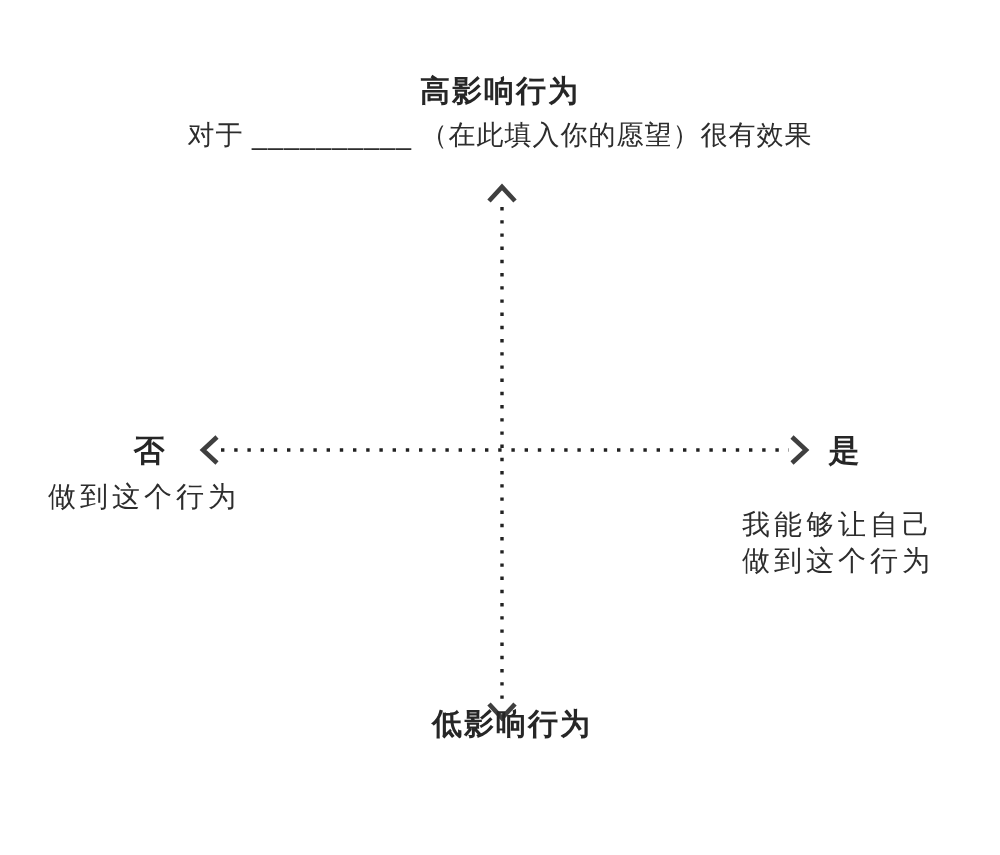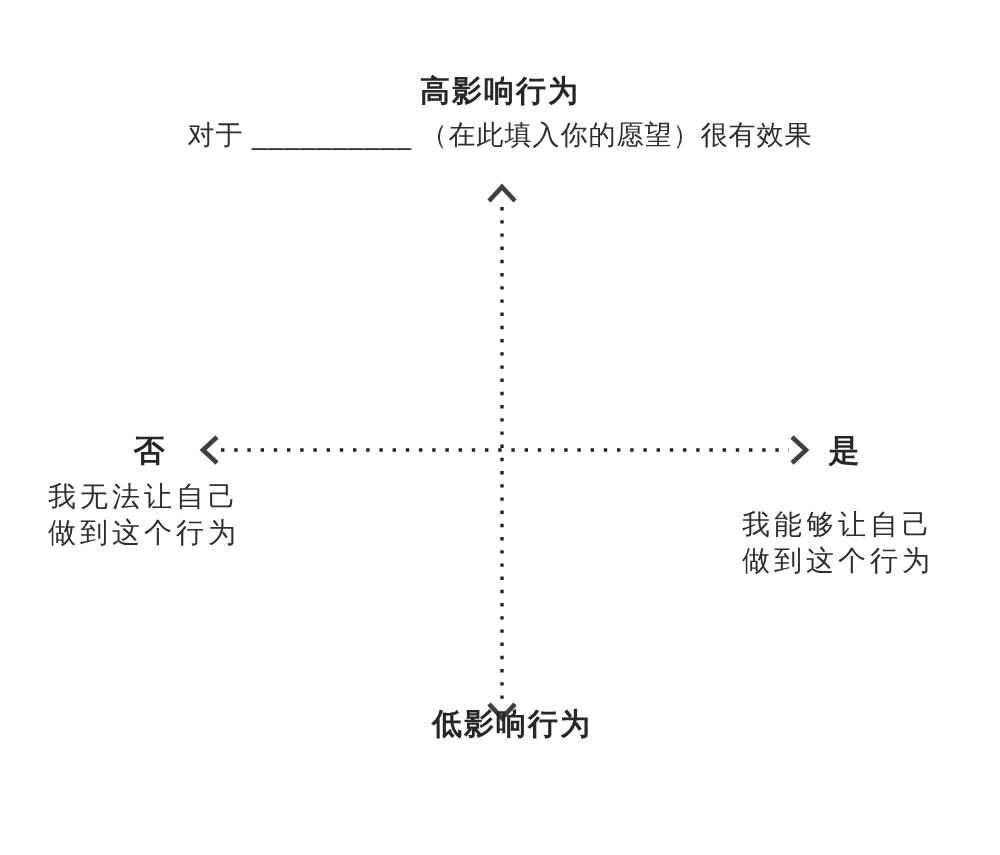--- a/index.html
+++ b/index.html
@@ -102,21 +102,20 @@
     <polyline class="chev" points="489,704 502,718 515,704"></polyline>
     <polyline class="chev" points="217,437 203,450 217,463"></polyline>
     <polyline class="chev" points="792,437 806,450 792,463"></polyline>
   </svg>
 
   <div class="axis-label" style="left:117px; top:432px;">否</div>
 
   <div class="axis-label" style="left:812px; top:432px;">是</div>
 
   <div class="desc left-desc">
-    <div>我无法让自己</div>
     <div>做到这个行为</div>
   </div>
 
   <div class="desc right-desc">
     <div>我能够让自己</div>
     <div>做到这个行为</div>
   </div>
 
   <div class="center-text quad-title" style="top:704px;padding-left:12px;">低影响行为</div>
 

